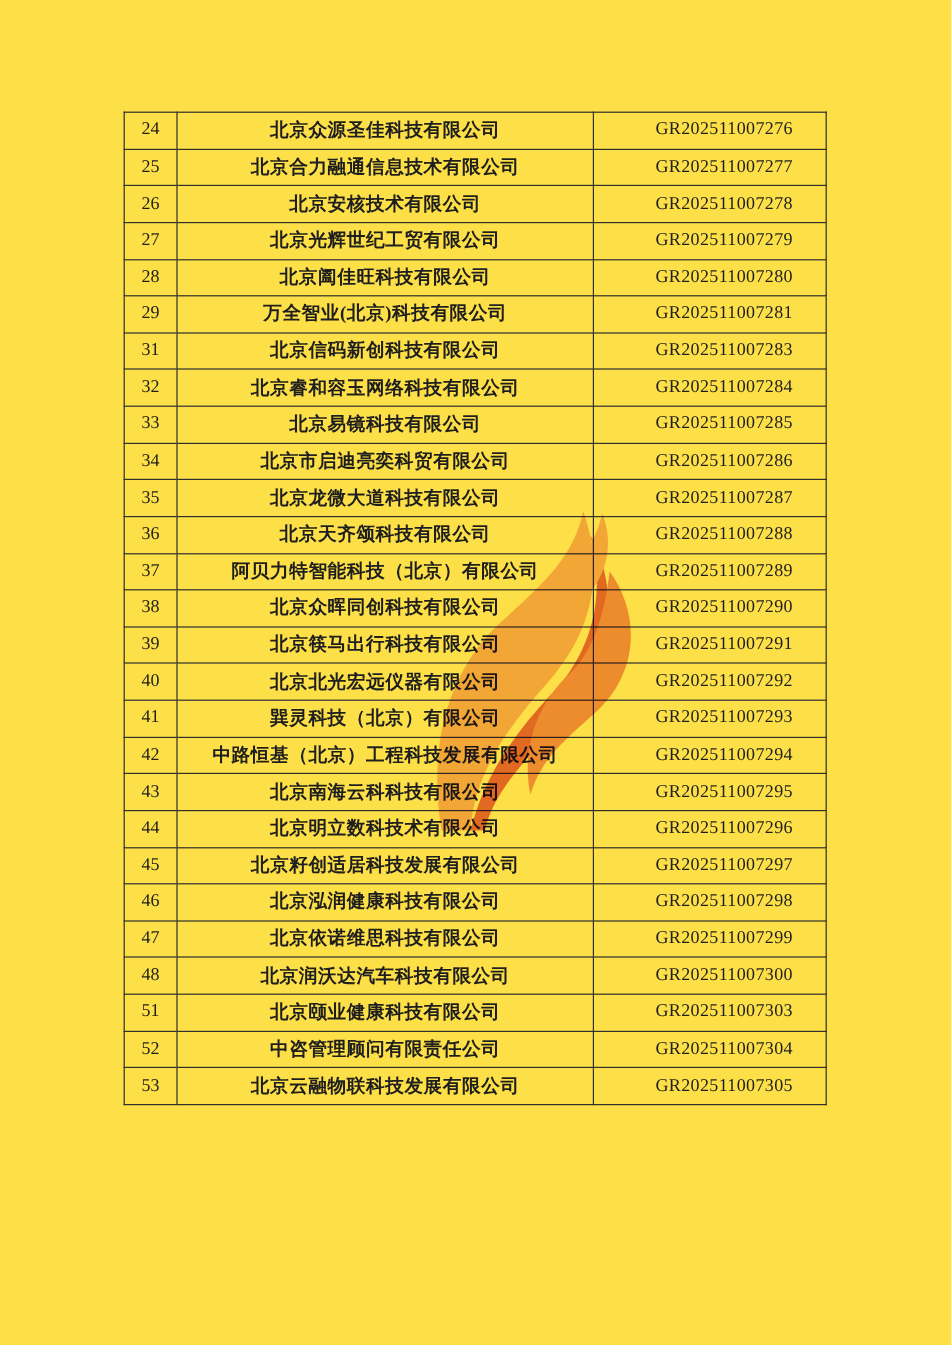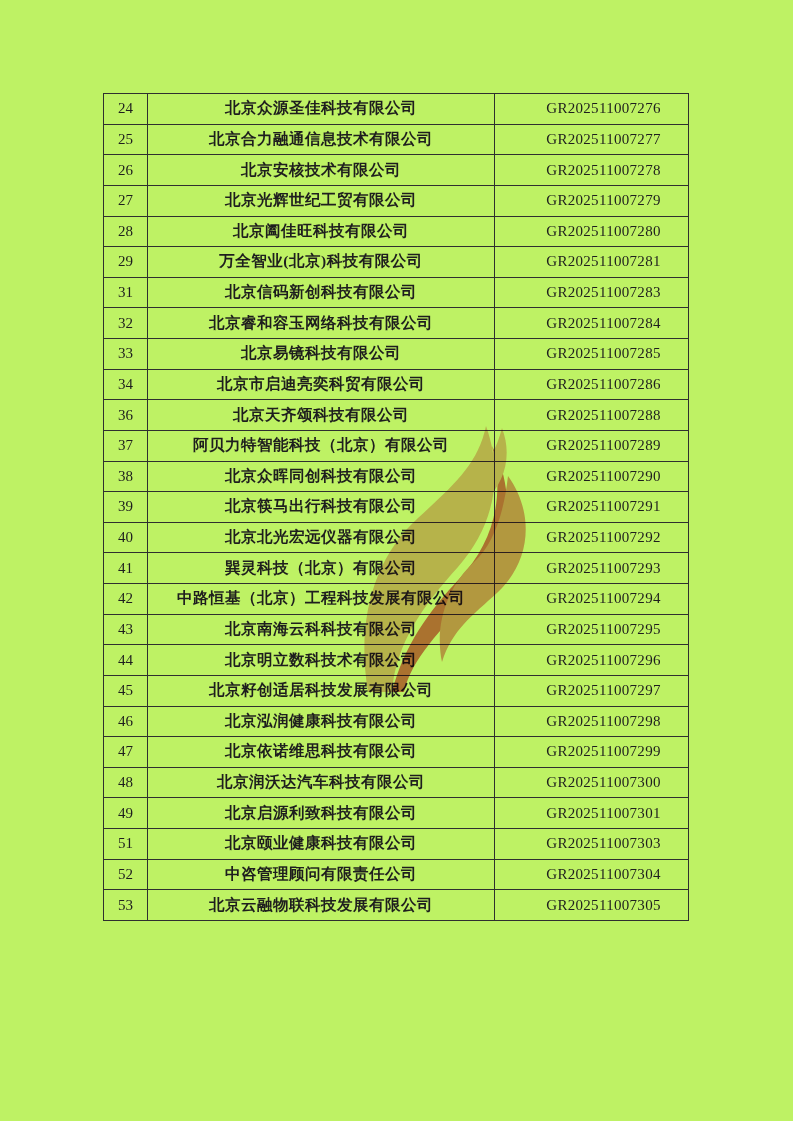--- a/index.html
+++ b/index.html
@@ -1,21 +1,21 @@
 <!DOCTYPE html>
 <html><head>
 <meta charset="utf-8">
 <style>
   * { margin: 0; padding: 0; box-sizing: border-box; }
   html, body { background: #ffffff; }
   .page {
     position: relative;
     width: 793px;
     height: 1121px;
-    background: #bef264;
+    background: #fde047;
     font-family: "Liberation Serif", "DejaVu Serif", serif;
     color: #1e1e1e;
     overflow: hidden;
   }
   table.cert-table {
     position: absolute;
     left: 103px;
     top: 93px;
     width: 585px;
     border-collapse: collapse;
@@ -104,20 +104,25 @@
           <td class="cell-index">33</td>
           <td class="cell-company">北京易镜科技有限公司</td>
           <td class="cell-code">GR202511007285</td>
         </tr>
         <tr>
           <td class="cell-index">34</td>
           <td class="cell-company">北京市启迪亮奕科贸有限公司</td>
           <td class="cell-code">GR202511007286</td>
         </tr>
         <tr>
+          <td class="cell-index">35</td>
+          <td class="cell-company">北京龙微大道科技有限公司</td>
+          <td class="cell-code">GR202511007287</td>
+        </tr>
+        <tr>
           <td class="cell-index">36</td>
           <td class="cell-company">北京天齐颂科技有限公司</td>
           <td class="cell-code">GR202511007288</td>
         </tr>
         <tr>
           <td class="cell-index">37</td>
           <td class="cell-company">阿贝力特智能科技（北京）有限公司</td>
           <td class="cell-code">GR202511007289</td>
         </tr>
         <tr>
@@ -169,25 +174,20 @@
           <td class="cell-index">47</td>
           <td class="cell-company">北京依诺维思科技有限公司</td>
           <td class="cell-code">GR202511007299</td>
         </tr>
         <tr>
           <td class="cell-index">48</td>
           <td class="cell-company">北京润沃达汽车科技有限公司</td>
           <td class="cell-code">GR202511007300</td>
         </tr>
         <tr>
-          <td class="cell-index">49</td>
-          <td class="cell-company">北京启源利致科技有限公司</td>
-          <td class="cell-code">GR202511007301</td>
-        </tr>
-        <tr>
           <td class="cell-index">51</td>
           <td class="cell-company">北京颐业健康科技有限公司</td>
           <td class="cell-code">GR202511007303</td>
         </tr>
         <tr>
           <td class="cell-index">52</td>
           <td class="cell-company">中咨管理顾问有限责任公司</td>
           <td class="cell-code">GR202511007304</td>
         </tr>
         <tr>

